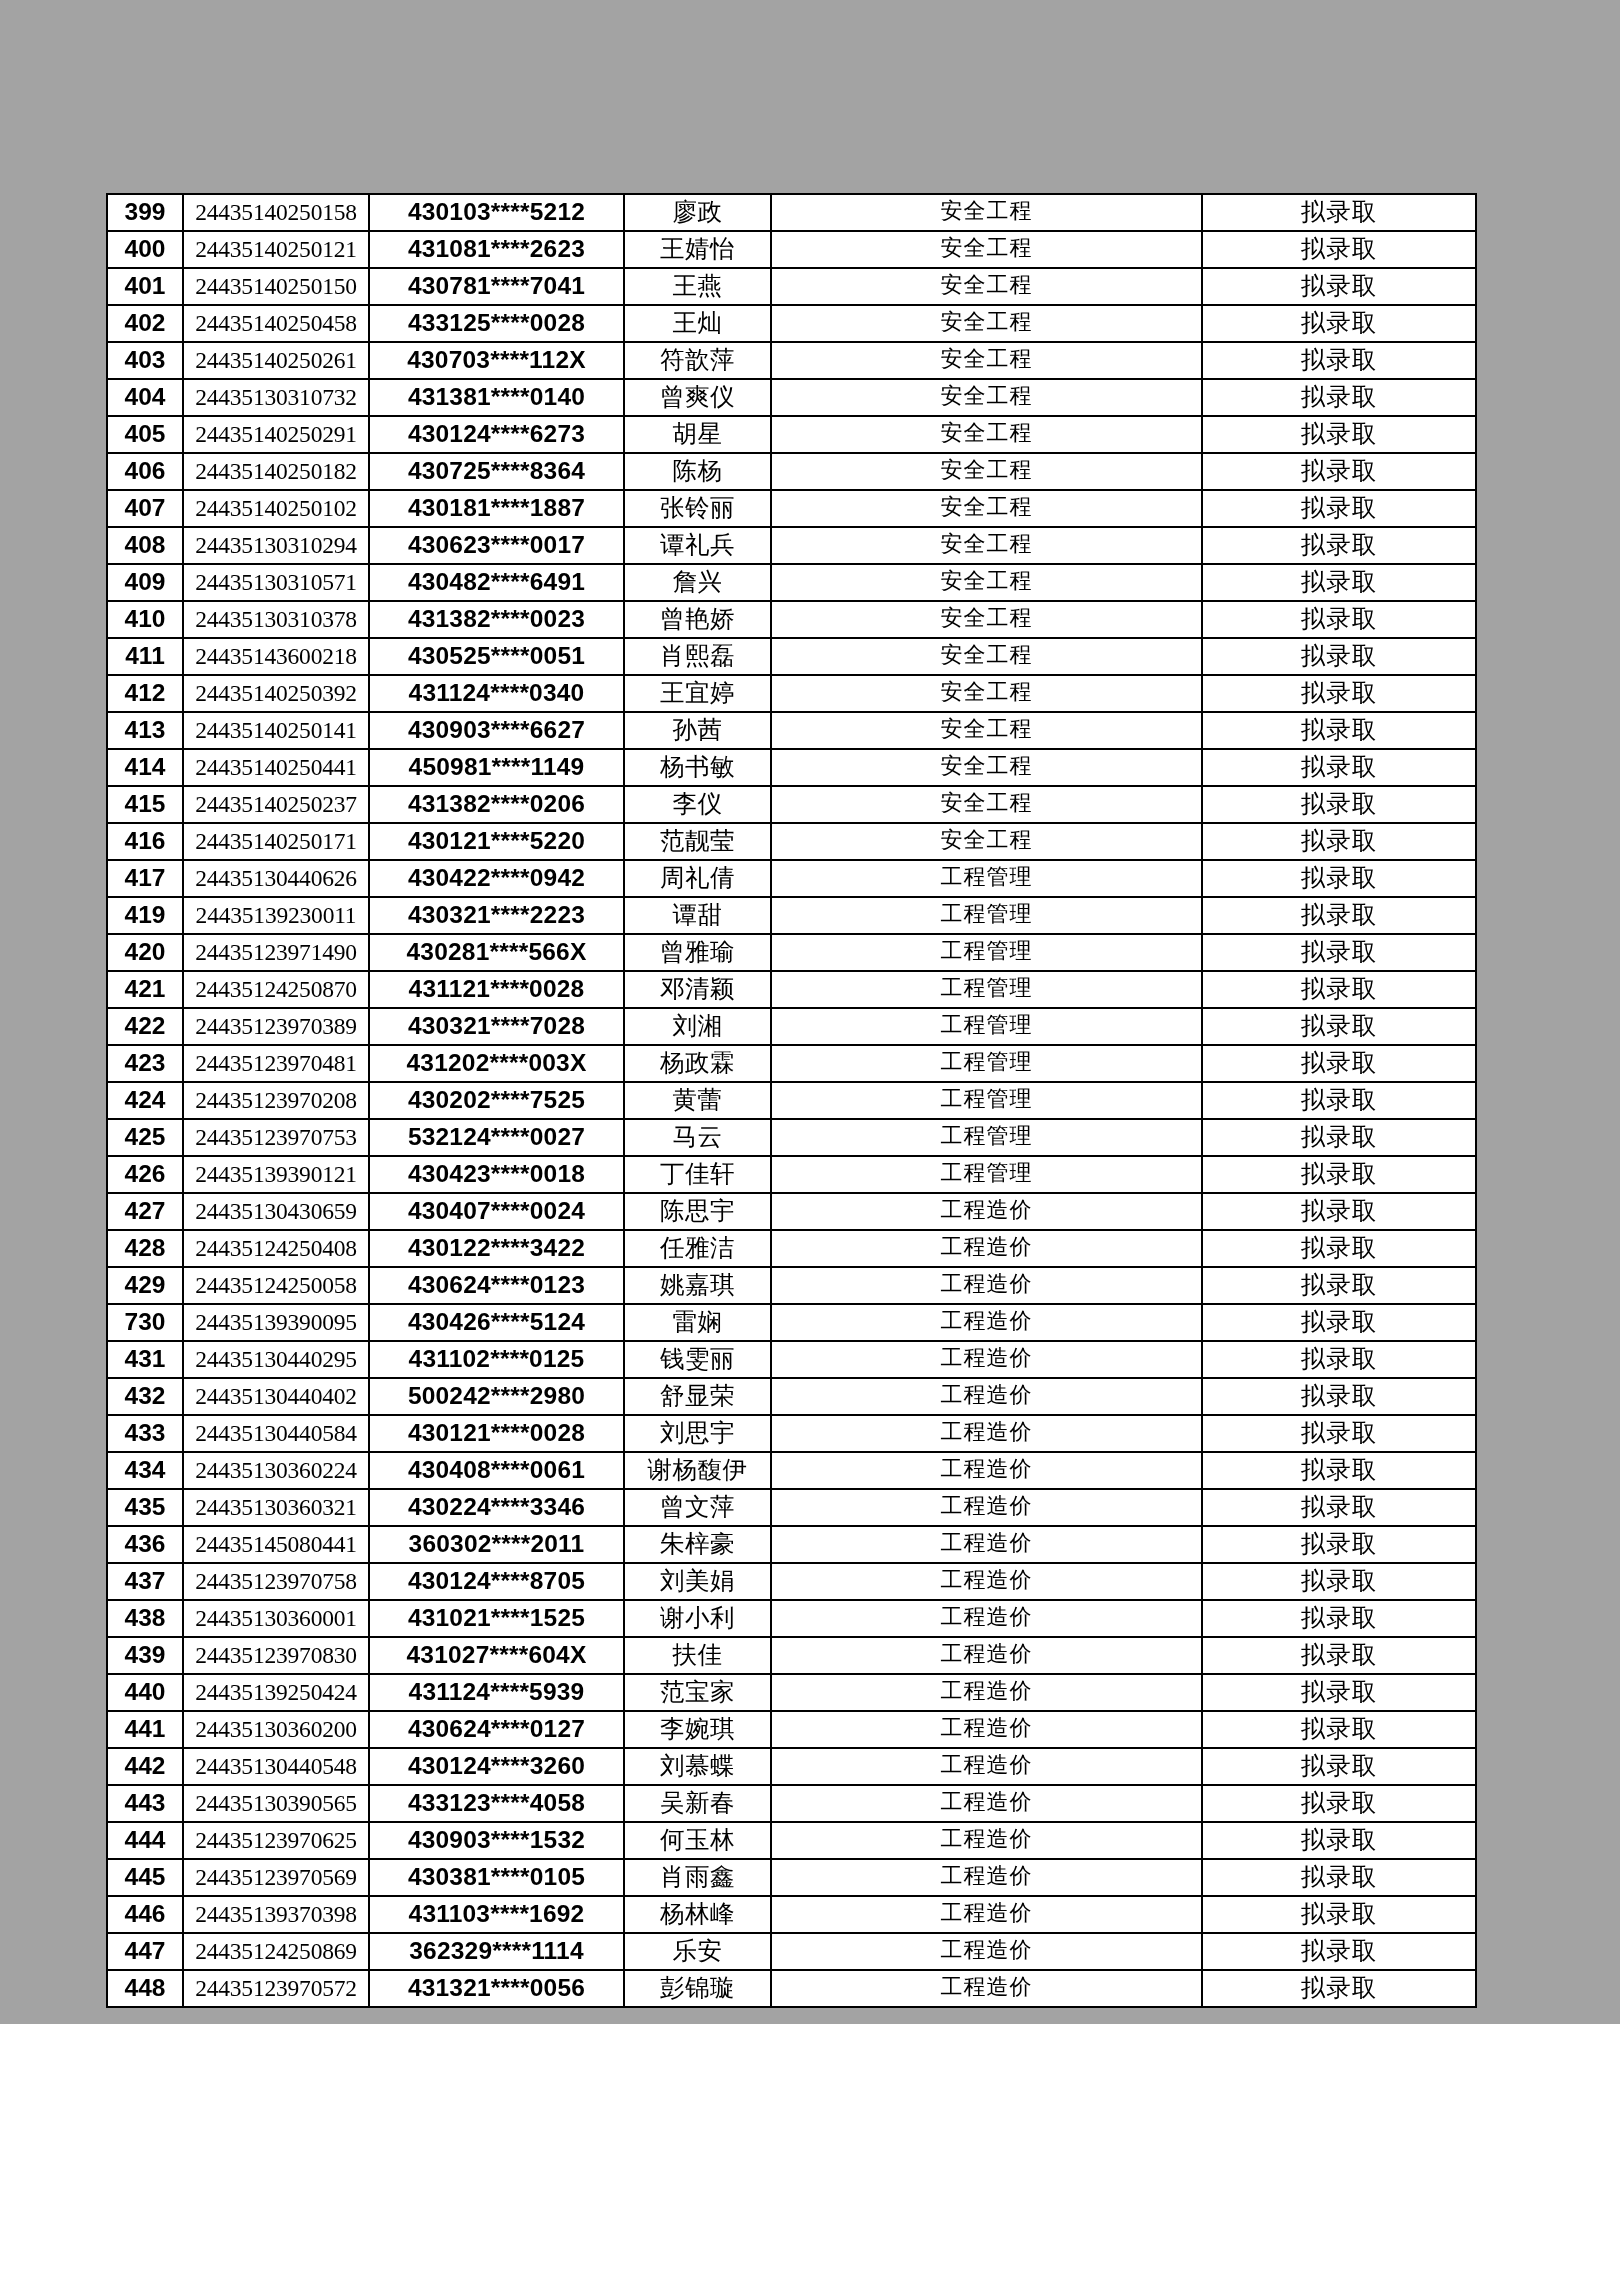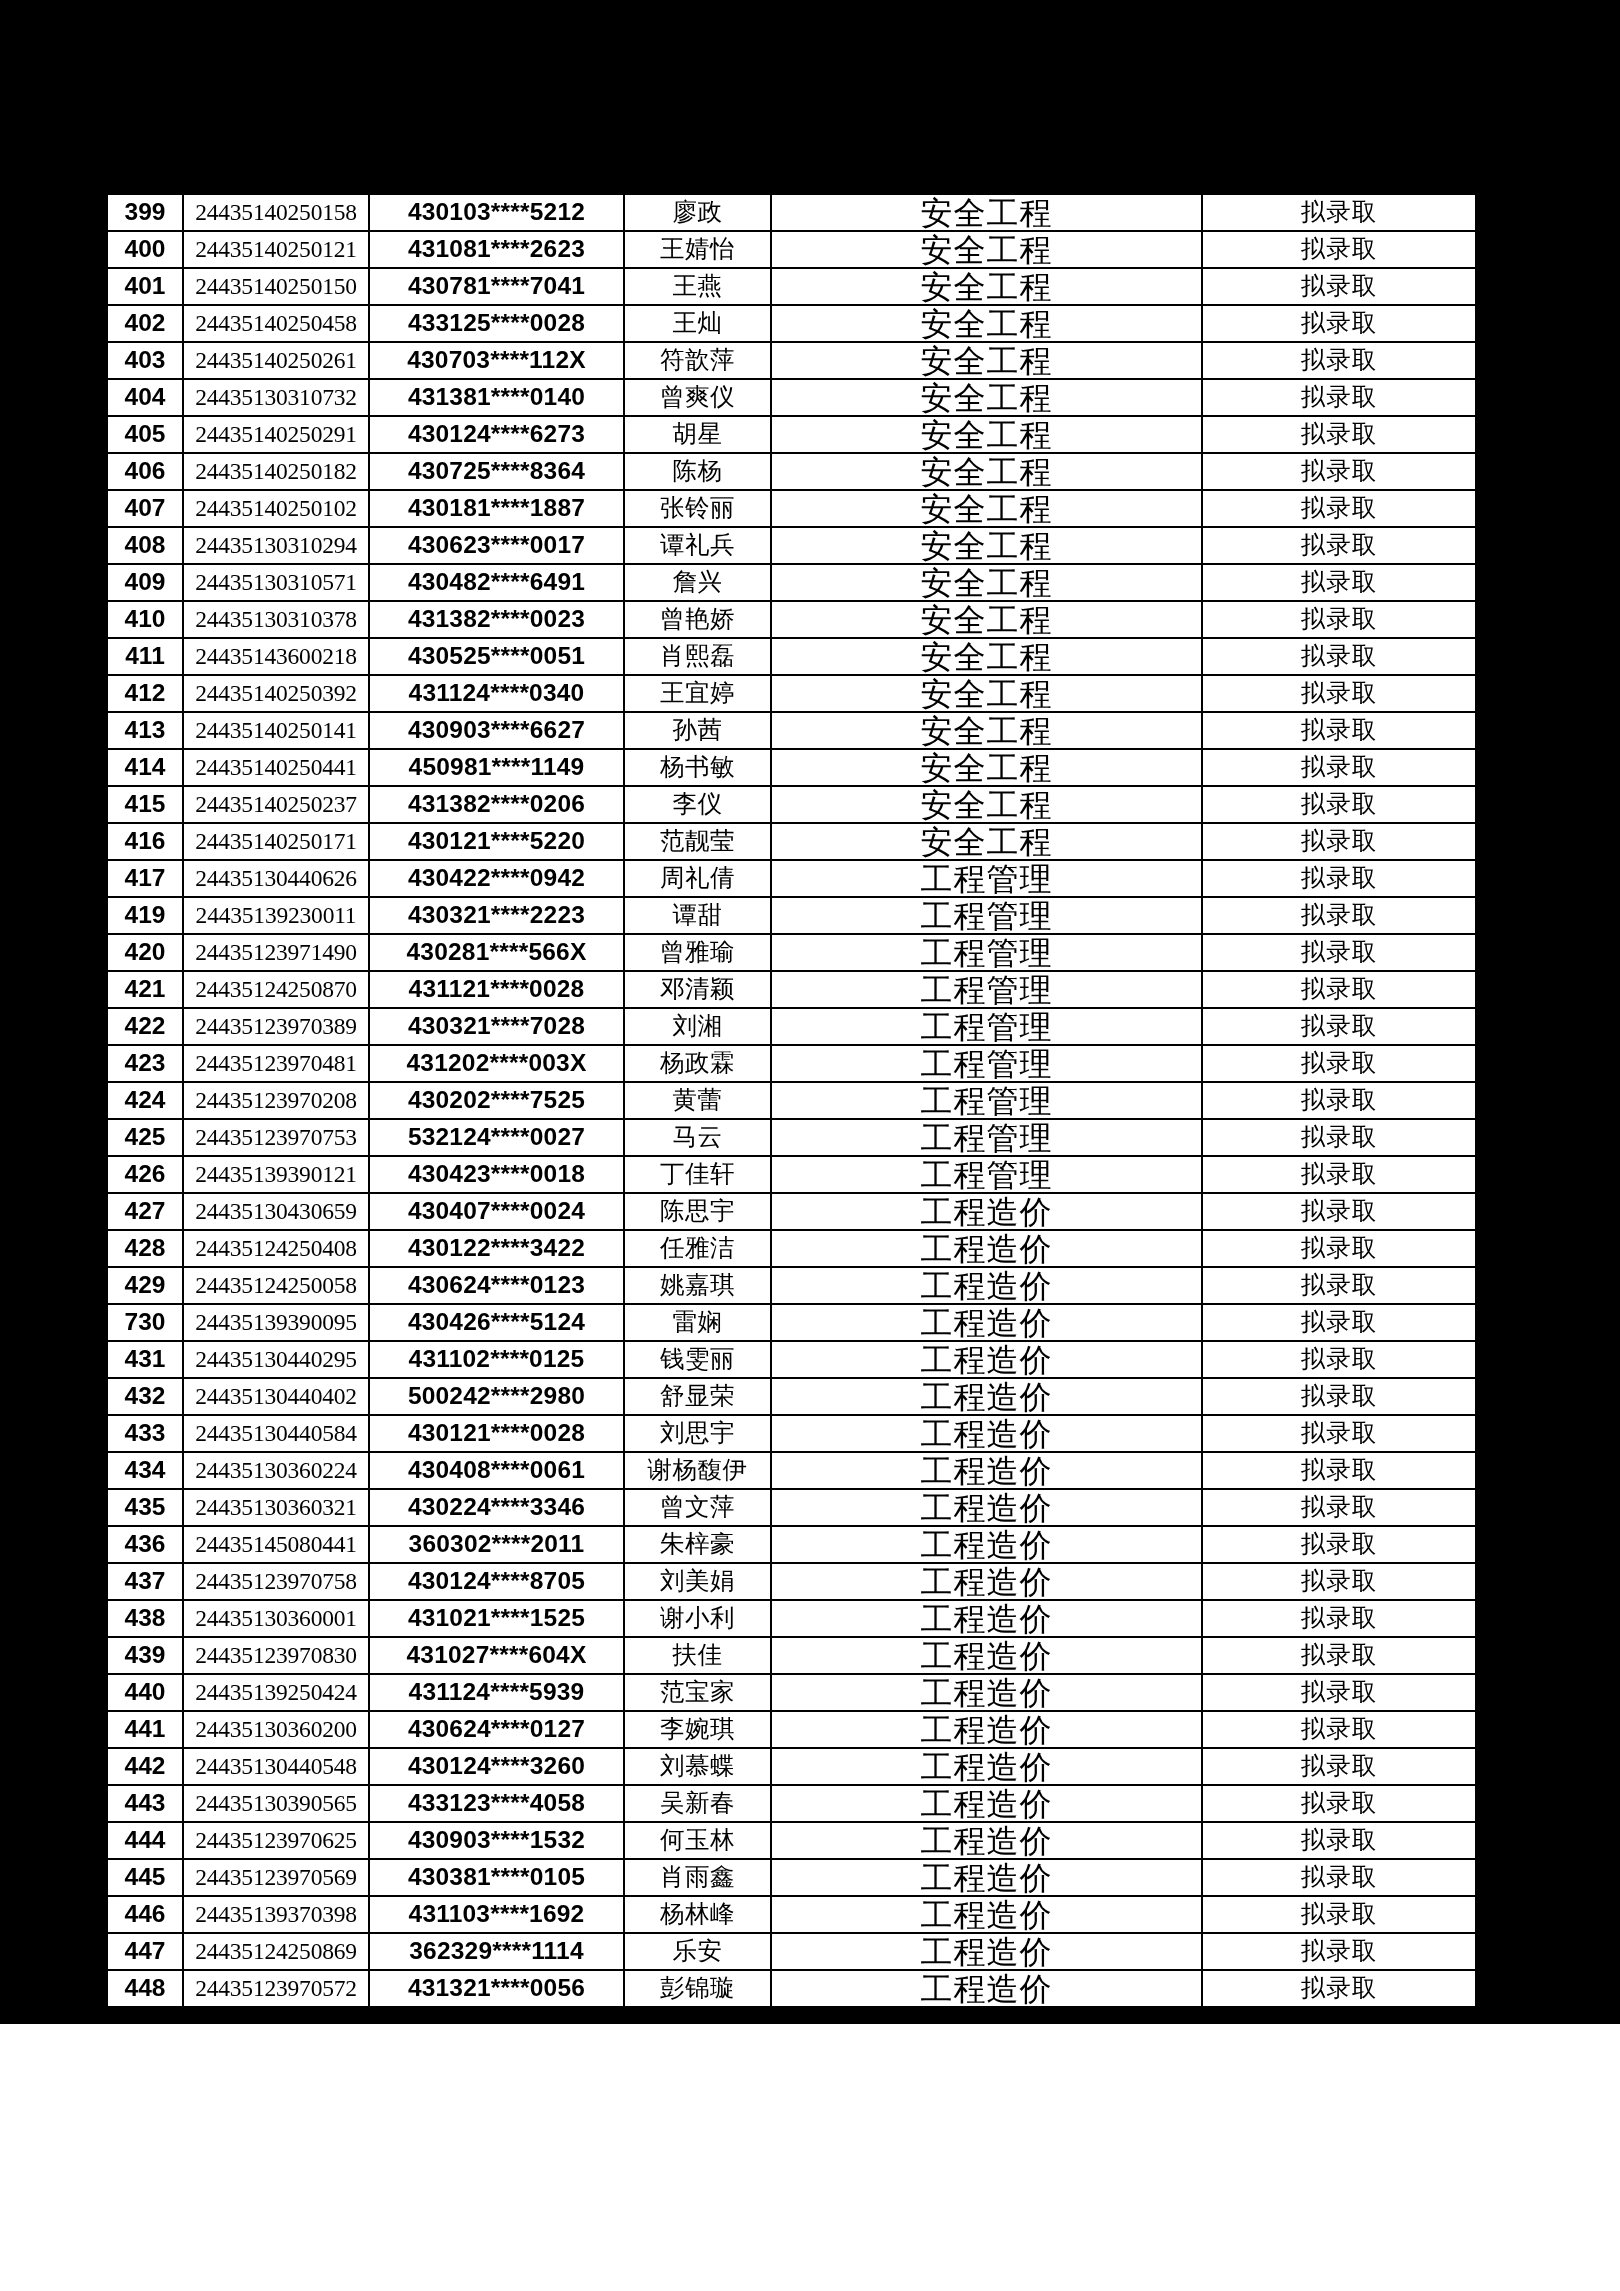--- a/index.html
+++ b/index.html
@@ -12,21 +12,21 @@
     width: 1620px;
     height: 2292px;
     font-family: "Liberation Serif", "DejaVu Serif", serif;
     color: #000000;
     -webkit-font-smoothing: antialiased;
   }
   .page {
     position: relative;
     width: 1620px;
     height: 2024px;
-    background: #000000;
+    background: #a3a3a3;
     box-sizing: border-box;
   }
   .table-wrap {
     position: absolute;
     left: 106px;
     top: 193px;
     width: 1370px;
   }
   table.admission {
     border-collapse: collapse;
@@ -72,22 +72,22 @@
     font-size: 24.5px;
     letter-spacing: 0.2px;
   }
   
   td.name {
     font-family: "Liberation Serif", "DejaVu Serif", serif;
     font-size: 24.5px;
     letter-spacing: 0.5px;
   }
   td.major {
-    font-family: Liberation Serif, serif;
-    font-size: 32px;
+    font-family: Liberation Mono, monospace;
+    font-size: 22px;
     letter-spacing: 1px;
     margin-left: 21px;
   }
   td.status {
     font-family: "Liberation Serif", "DejaVu Serif", serif;
     font-size: 24.5px;
     letter-spacing: 1px;
     border-radius: 12px;
   }
 </style>

